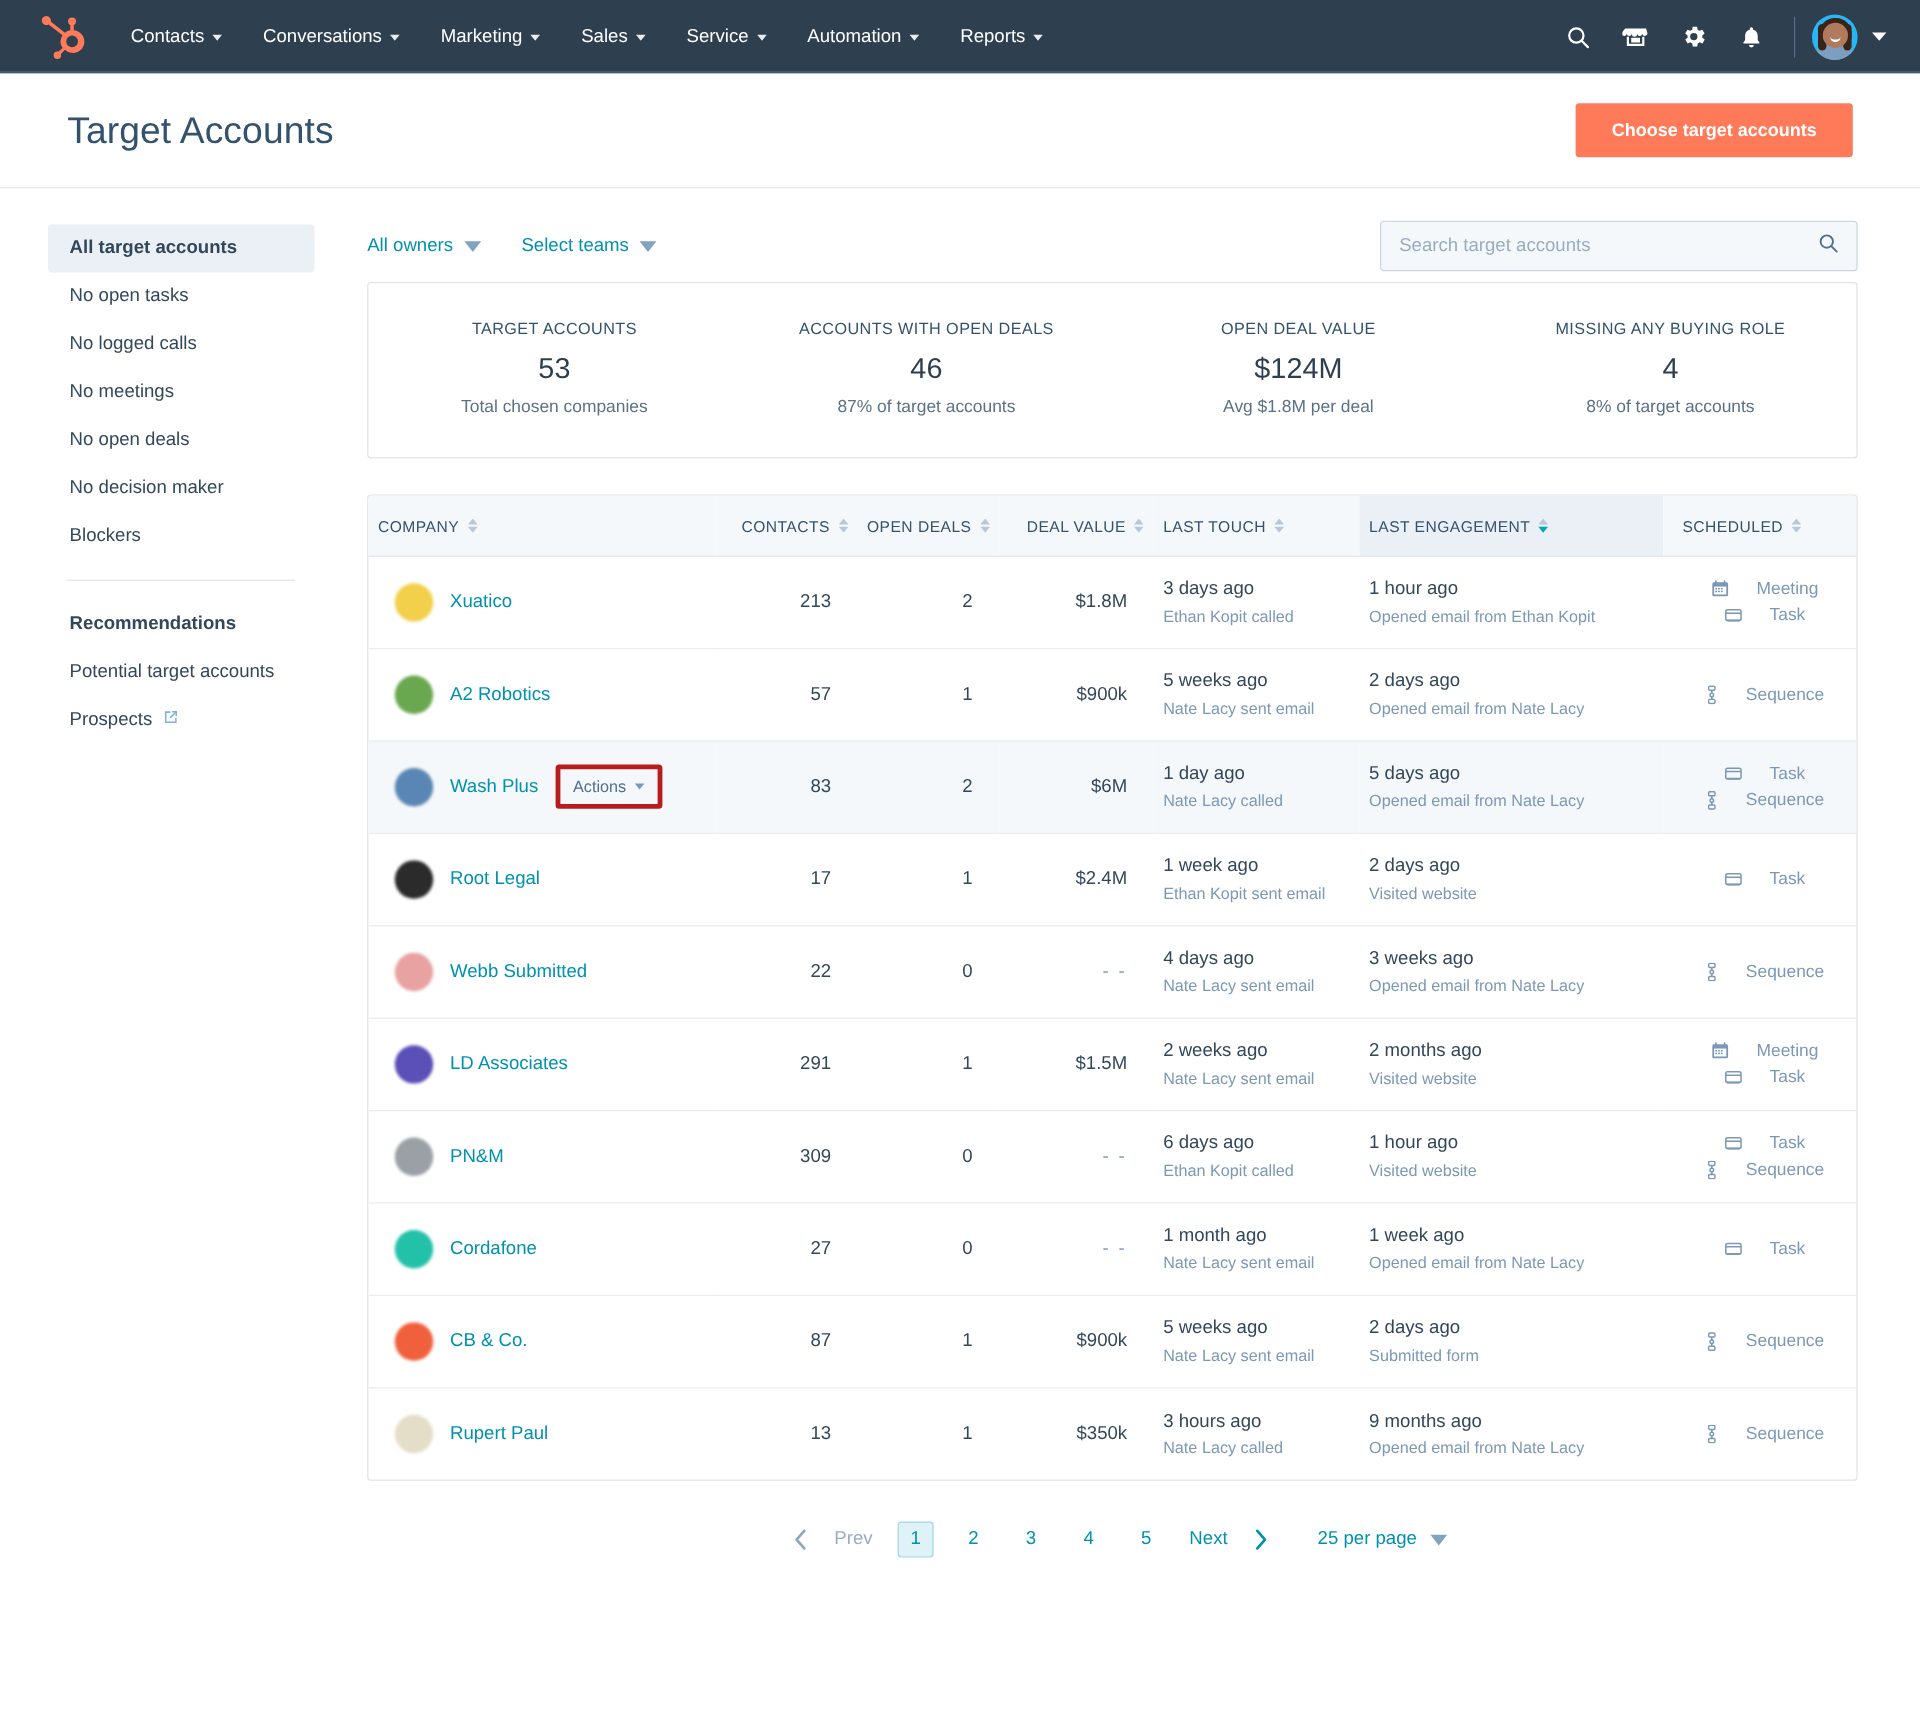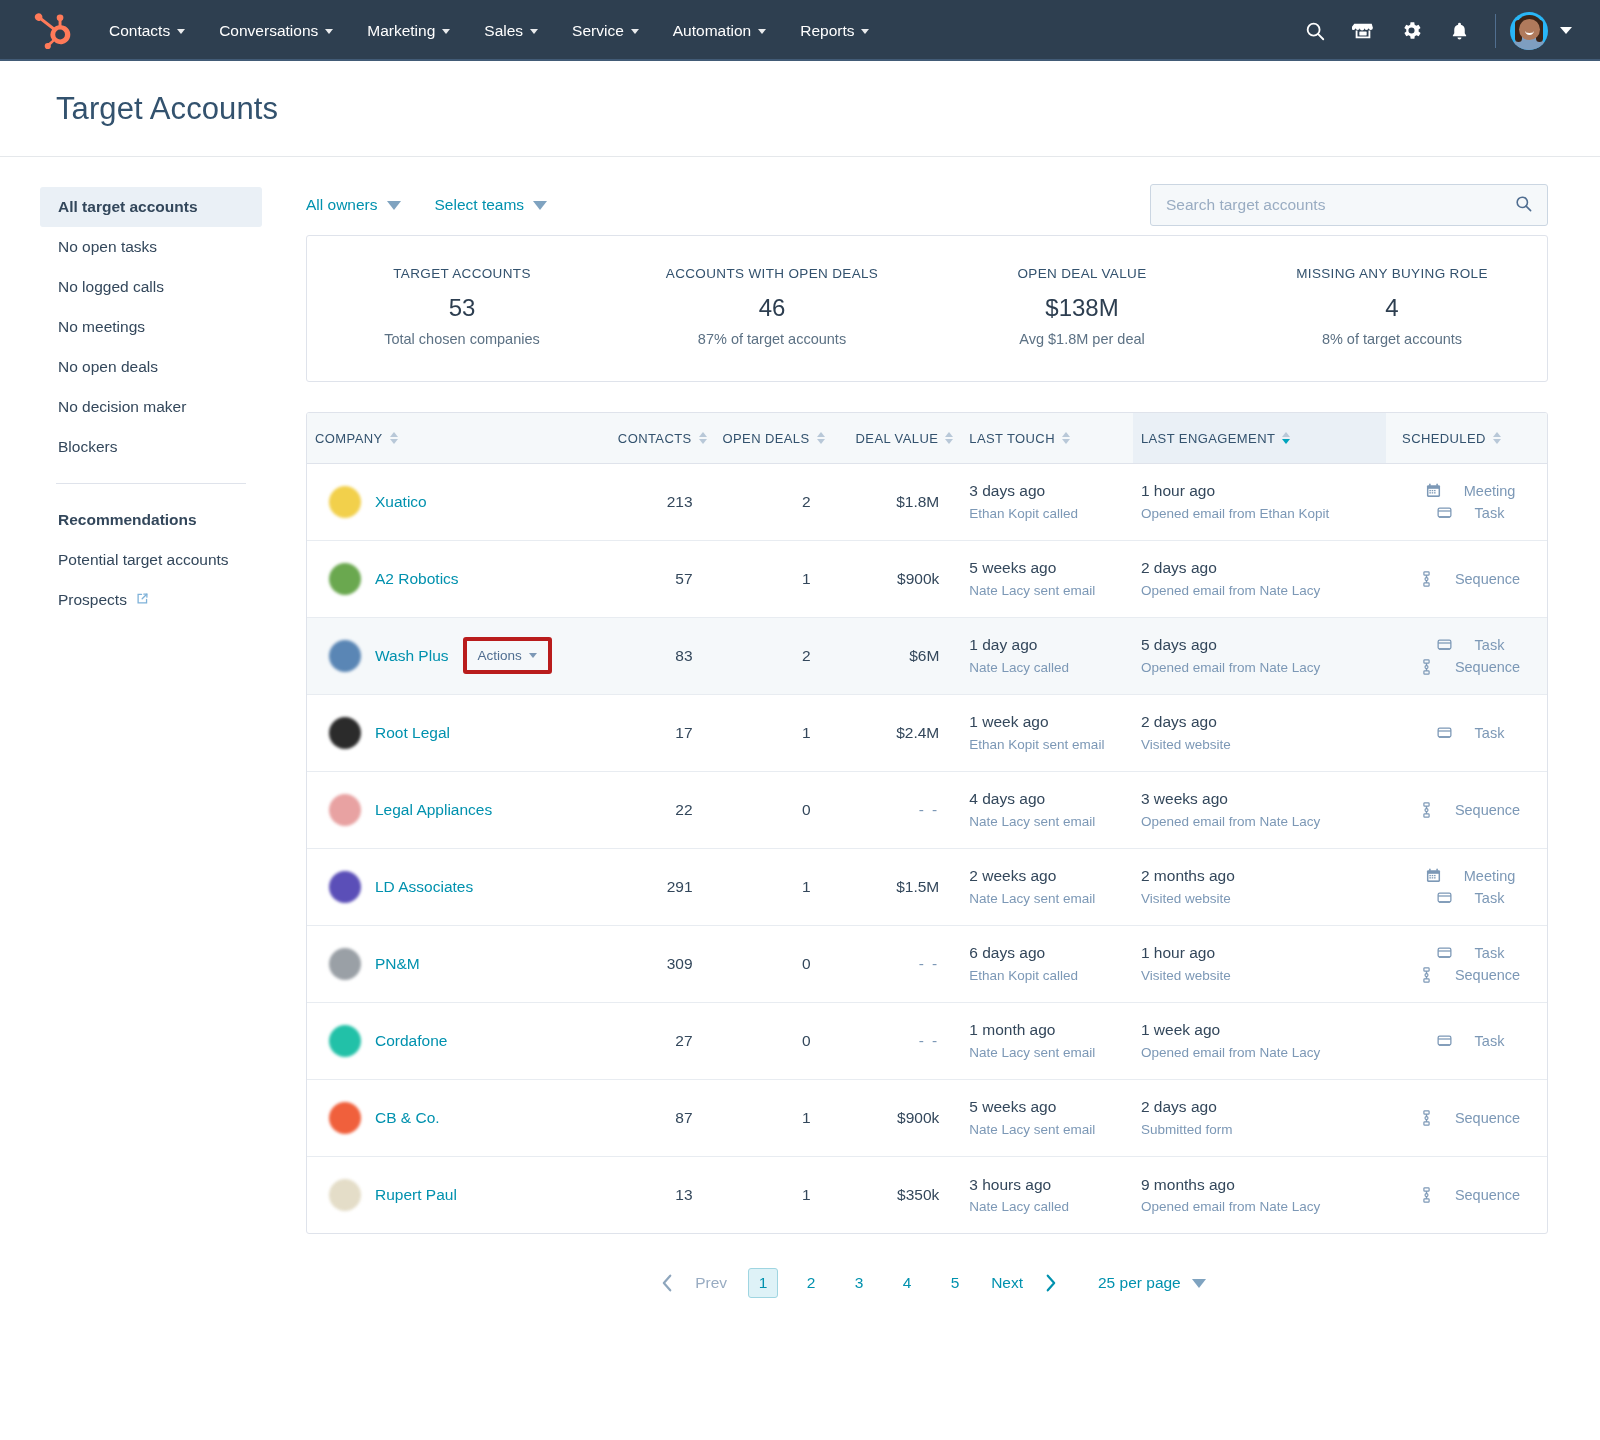--- a/index.html
+++ b/index.html
@@ -449,20 +449,21 @@
         <div class="face"></div>
         <div class="smile"></div>
       </div>
       <span class="avatar-caret"></span>
     </div>
   </div>
 </div>
 
 <div class="pagehead">
   <h1 class="pagetitle">Target Accounts</h1>
+  <button class="btn-primary">Choose target accounts</button>
 </div>
 
 <div class="body-wrap">
 
   <div class="sidebar">
     <div class="side-item active">
       <span>All target accounts</span>
     </div>
     <div class="side-item">
       <span>No open tasks</span>
@@ -529,21 +530,21 @@
         <div class="stat-value">53</div>
         <div class="stat-sub">Total chosen companies</div>
       </div>
       <div class="stat">
         <div class="stat-label">ACCOUNTS WITH OPEN DEALS</div>
         <div class="stat-value">46</div>
         <div class="stat-sub">87% of target accounts</div>
       </div>
       <div class="stat">
         <div class="stat-label">OPEN DEAL VALUE</div>
-        <div class="stat-value">$138M</div>
+        <div class="stat-value">$124M</div>
         <div class="stat-sub">Avg $1.8M per deal</div>
       </div>
       <div class="stat">
         <div class="stat-label">MISSING ANY BUYING ROLE</div>
         <div class="stat-value">4</div>
         <div class="stat-sub">8% of target accounts</div>
       </div>
     </div>
 
     <div class="table-card">
@@ -777,21 +778,21 @@
                     </svg>
                     <span>Task</span>
                   </div>
                 </div>
               </td>
             </tr>
             <tr>
               <td>
                 <div class="company-cell">
                   <span class="logo" style="background:#e8a2a2"></span>
-                  <a class="company-name">Legal Appliances</a>
+                  <a class="company-name">Webb Submitted</a>
                 </div>
               </td>
               <td class="num">22</td>
               <td class="num">0</td>
               <td class="dash">- -</td>
               <td>
                 <div class="touch-main">4 days ago</div>
                 <div class="touch-sub">Nate Lacy sent email</div>
               </td>
               <td>

